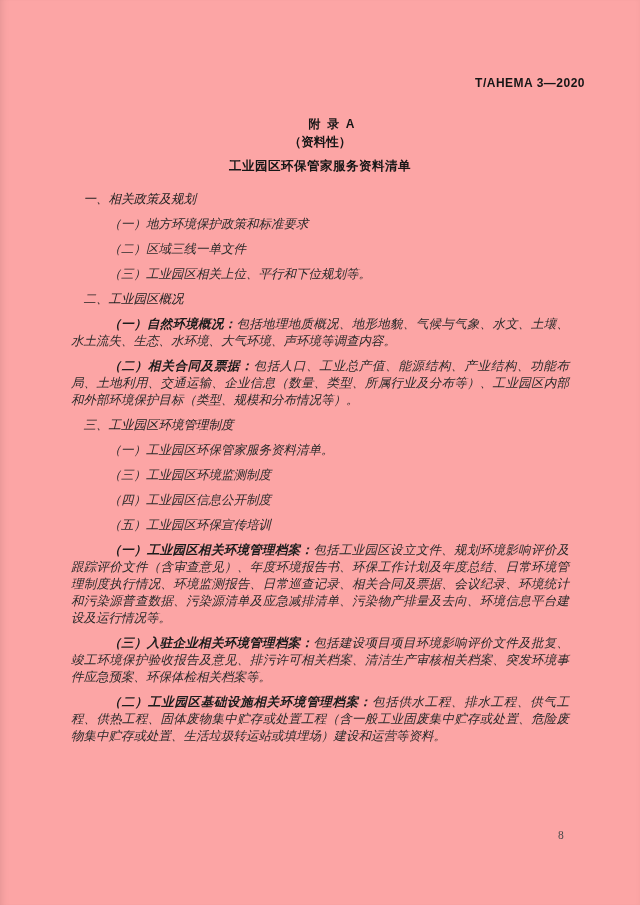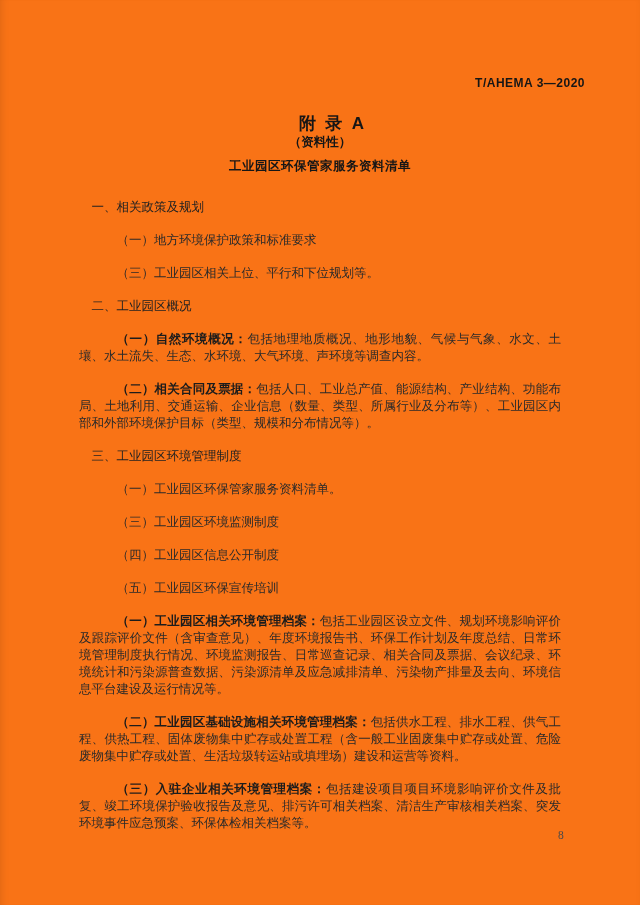--- a/index.html
+++ b/index.html
@@ -5,51 +5,51 @@
   html, body { margin: 0; padding: 0; }
   body {
     width: 640px; height: 905px;
     background: #ffffff;
     font-family: "Liberation Serif", "DejaVu Serif", serif;
     position: relative;
     overflow: hidden;
   }
   .page {
     position: absolute; inset: 0;
-    background: #f97316;
+    background: #fca5a5;
     box-shadow: inset 8px 0 10px -8px rgba(0,0,0,0.14), inset -3px 0 6px -4px rgba(0,0,0,0.05);
   }
   .running-header {
     position: absolute;
     top: 76px; right: 55px;
     font-family: "Liberation Sans", "DejaVu Sans", sans-serif;
     font-weight: 700;
     font-size: 12px;
     letter-spacing: 0.5px;
     color: #161616;
   }
   .title-block {
     position: absolute;
     top: 115px; left: 0; right: 0;
     text-align: center;
     font-family: "Liberation Sans", "DejaVu Sans", sans-serif;
     font-weight: 700;
     color: #161616;
   }
-  .title-block .t1 { font-size: 17px; line-height: 18px; white-space: pre; margin-left: 23px; }
+  .title-block .t1 { font-size: 12px; line-height: 18px; white-space: pre; margin-left: 23px; }
   .title-block .t2 { font-size: 12.5px; line-height: 18px; text-align: center; }
   .title-block .t3 { font-size: 12.5px; line-height: 18px; letter-spacing: 0.5px; margin-top: 6px; }
   .doc-body {
     position: absolute;
     top: 183px; left: 63px; right: 63px;
     font-size: 12.5px;
     line-height: 17px;
     color: #2a2a2a;
   }
-  .doc-body p { margin: 16px; padding: 0; }
+  .doc-body p { margin: 8px; padding: 0; font-style: italic; }
   p.sec-heading {
     text-indent: 1em;
     color: #222222;
   }
   p.list-item {
     text-indent: 3em;
   }
   p.para {
     text-indent: 3em;
     text-align: justify;
@@ -77,33 +77,34 @@
   <div class="title-block">
     <div class="t1">附  录  A</div>
     <div class="t2">（资料性）</div>
     <div class="t3">工业园区环保管家服务资料清单</div>
   </div>
 
   <div class="doc-body">
 
     <p class="sec-heading">一、相关政策及规划</p>
     <p class="list-item">（一）地方环境保护政策和标准要求</p>
+    <p class="list-item">（二）区域三线一单文件</p>
     <p class="list-item">（三）工业园区相关上位、平行和下位规划等。</p>
 
     <p class="sec-heading">二、工业园区概况</p>
     <p class="para"><span class="lead">（一）自然环境概况：</span><span>包括地理地质概况、地形地貌、气候与气象、水文、土壤、水土流失、生态、水环境、大气环境、声环境等调查内容。</span></p>
     <p class="para"><span class="lead">（二）相关合同及票据：</span><span>包括人口、工业总产值、能源结构、产业结构、功能布局、土地利用、交通运输、企业信息（数量、类型、所属行业及分布等）、工业园区内部和外部环境保护目标（类型、规模和分布情况等）。</span></p>
 
     <p class="sec-heading">三、工业园区环境管理制度</p>
     <p class="list-item">（一）工业园区环保管家服务资料清单。</p>
     <p class="list-item">（三）工业园区环境监测制度</p>
     <p class="list-item">（四）工业园区信息公开制度</p>
     <p class="list-item">（五）工业园区环保宣传培训</p>
 
     <p class="para"><span class="lead">（一）工业园区相关环境管理档案：</span><span>包括工业园区设立文件、规划环境影响评价及跟踪评价文件（含审查意见）、年度环境报告书、环保工作计划及年度总结、日常环境管理制度执行情况、环境监测报告、日常巡查记录、相关合同及票据、会议纪录、环境统计和污染源普查数据、污染源清单及应急减排清单、污染物产排量及去向、环境信息平台建设及运行情况等。</span></p>
+    <p class="para"><span class="lead">（三）入驻企业相关环境管理档案：</span><span>包括建设项目项目环境影响评价文件及批复、竣工环境保护验收报告及意见、排污许可相关档案、清洁生产审核相关档案、突发环境事件应急预案、环保体检相关档案等。</span></p>
     <p class="para"><span class="lead">（二）工业园区基础设施相关环境管理档案：</span><span>包括供水工程、排水工程、供气工程、供热工程、固体废物集中贮存或处置工程（含一般工业固废集中贮存或处置、危险废物集中贮存或处置、生活垃圾转运站或填埋场）建设和运营等资料。</span></p>
-    <p class="para"><span class="lead">（三）入驻企业相关环境管理档案：</span><span>包括建设项目项目环境影响评价文件及批复、竣工环境保护验收报告及意见、排污许可相关档案、清洁生产审核相关档案、突发环境事件应急预案、环保体检相关档案等。</span></p>
 
   </div>
 
   <div class="page-number">8</div>
 
 </div>
 
 </body></html>

